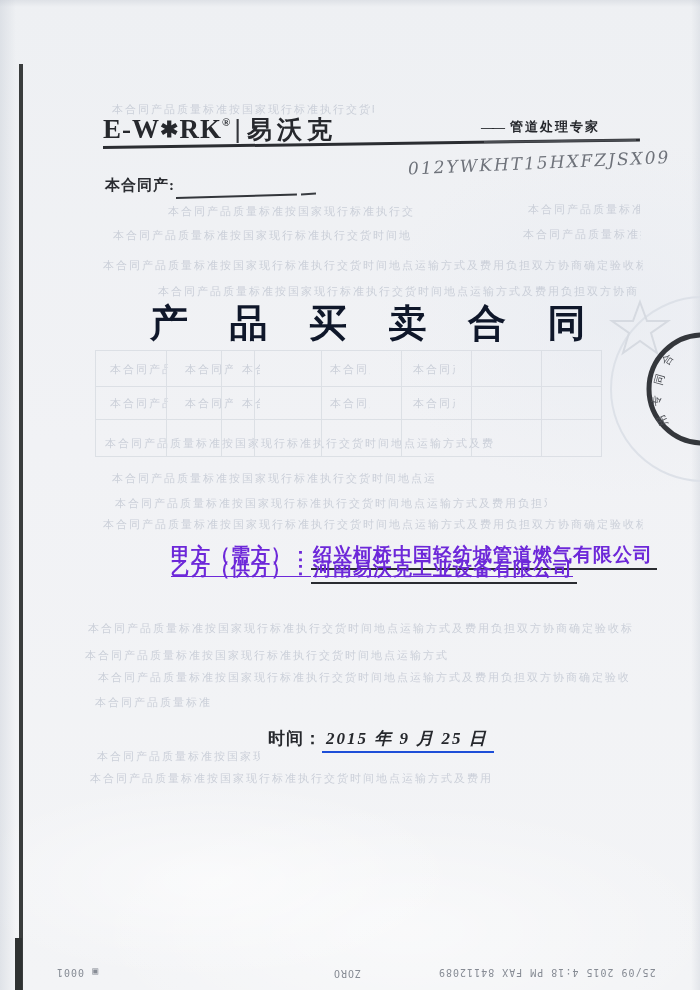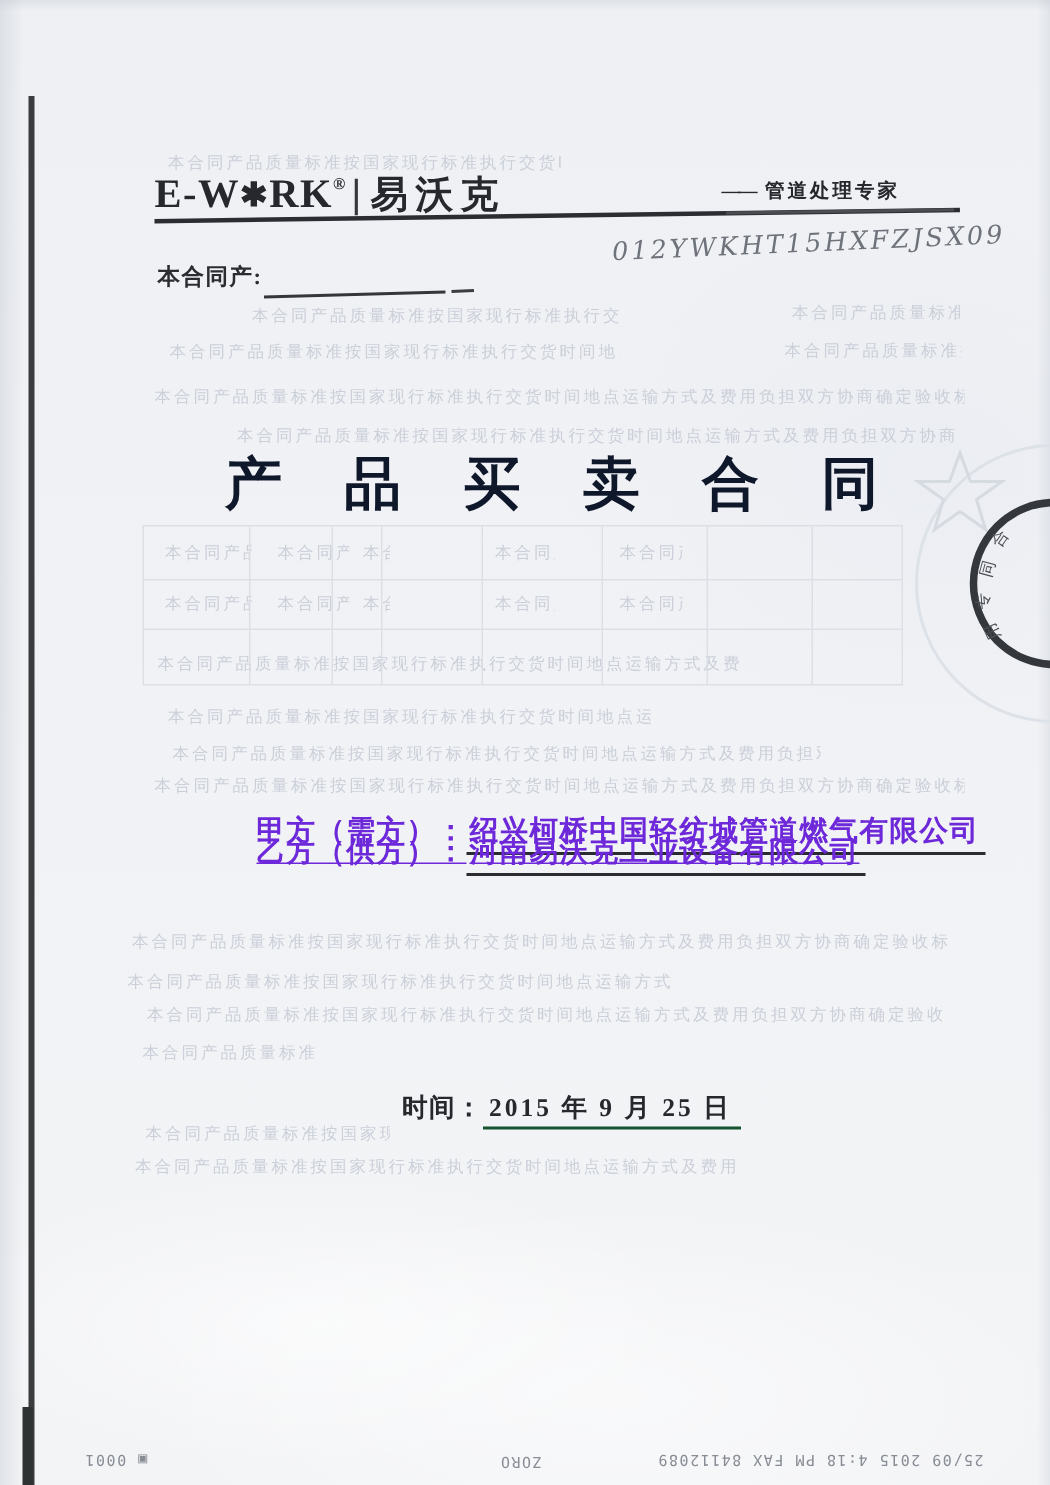--- a/index.html
+++ b/index.html
@@ -53,21 +53,21 @@
     white-space:nowrap;}
   
   .party{left:134px;font:700 19px/1 "Liberation Serif",serif;color:#6d28d9;
     white-space:nowrap;letter-spacing:1px;padding-left:37px;}
   #party-a{top:545px;}
   #party-b{top:559px;text-decoration:underline;}
   .party .val{border-bottom:2px solid #2a2c31;padding:0 4px 3px 2px;}
   
   #date-line{left:268px;top:730px;font:700 17px/1 "Liberation Serif",serif;
     color:#26282d;white-space:nowrap;letter-spacing:1px;}
-  #date-line .val{border-bottom:2px solid #14532d;padding:0 6px 3px 4px;letter-spacing:2px;}
+  #date-line .val{border-bottom:2px solid #1d4ed8;padding:0 6px 3px 4px;letter-spacing:2px;font-style:italic;}
   
   .ghost-line{position:absolute;height:13px;overflow:hidden;
     font:400 11px/13px "Liberation Serif",serif;color:#c7ccd6;
     letter-spacing:2px;filter:blur(.4px);white-space:nowrap;opacity:.9;}
   #ghost-table{border:1px solid #d9dde3;opacity:.85;}
   .ghost-hline{position:absolute;left:0;width:100%;height:1px;background:#d9dde3;}
   .ghost-vline{position:absolute;top:0;width:1px;height:100%;background:#d9dde3;}
   
   #seal{left:596px;top:268px;width:104px;height:215px;}
   #seal svg{position:absolute;left:0;top:0;}

